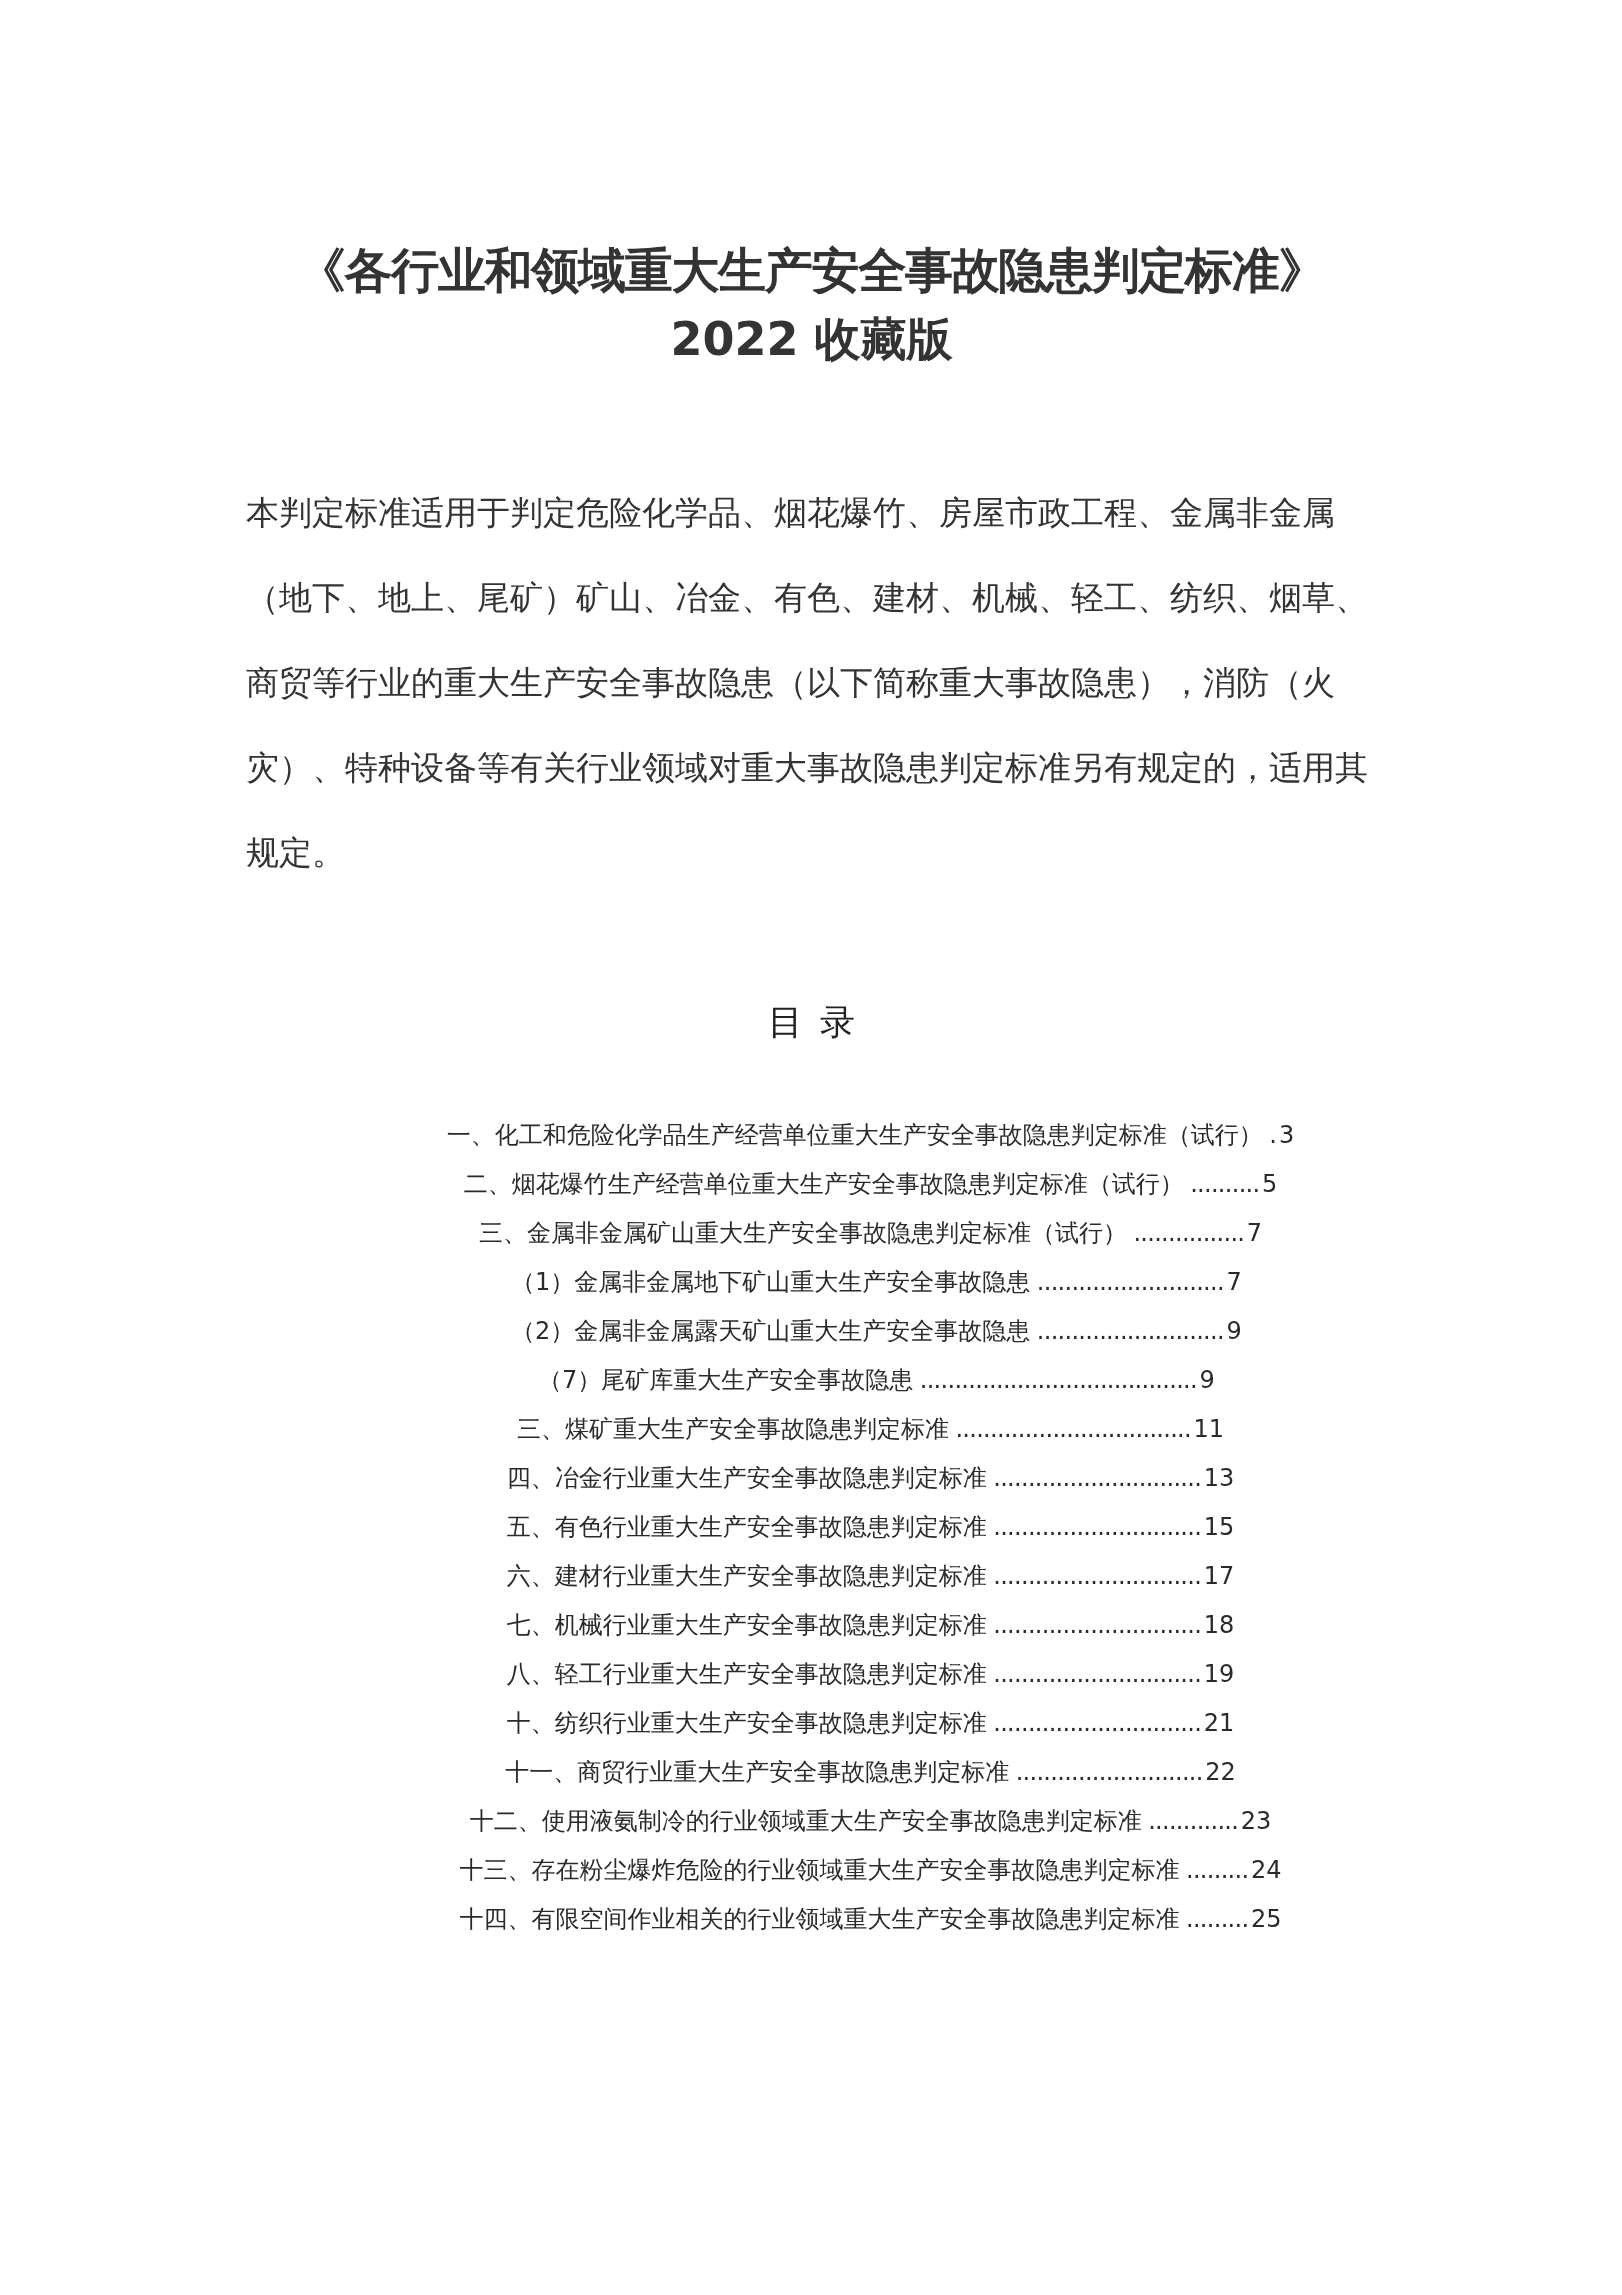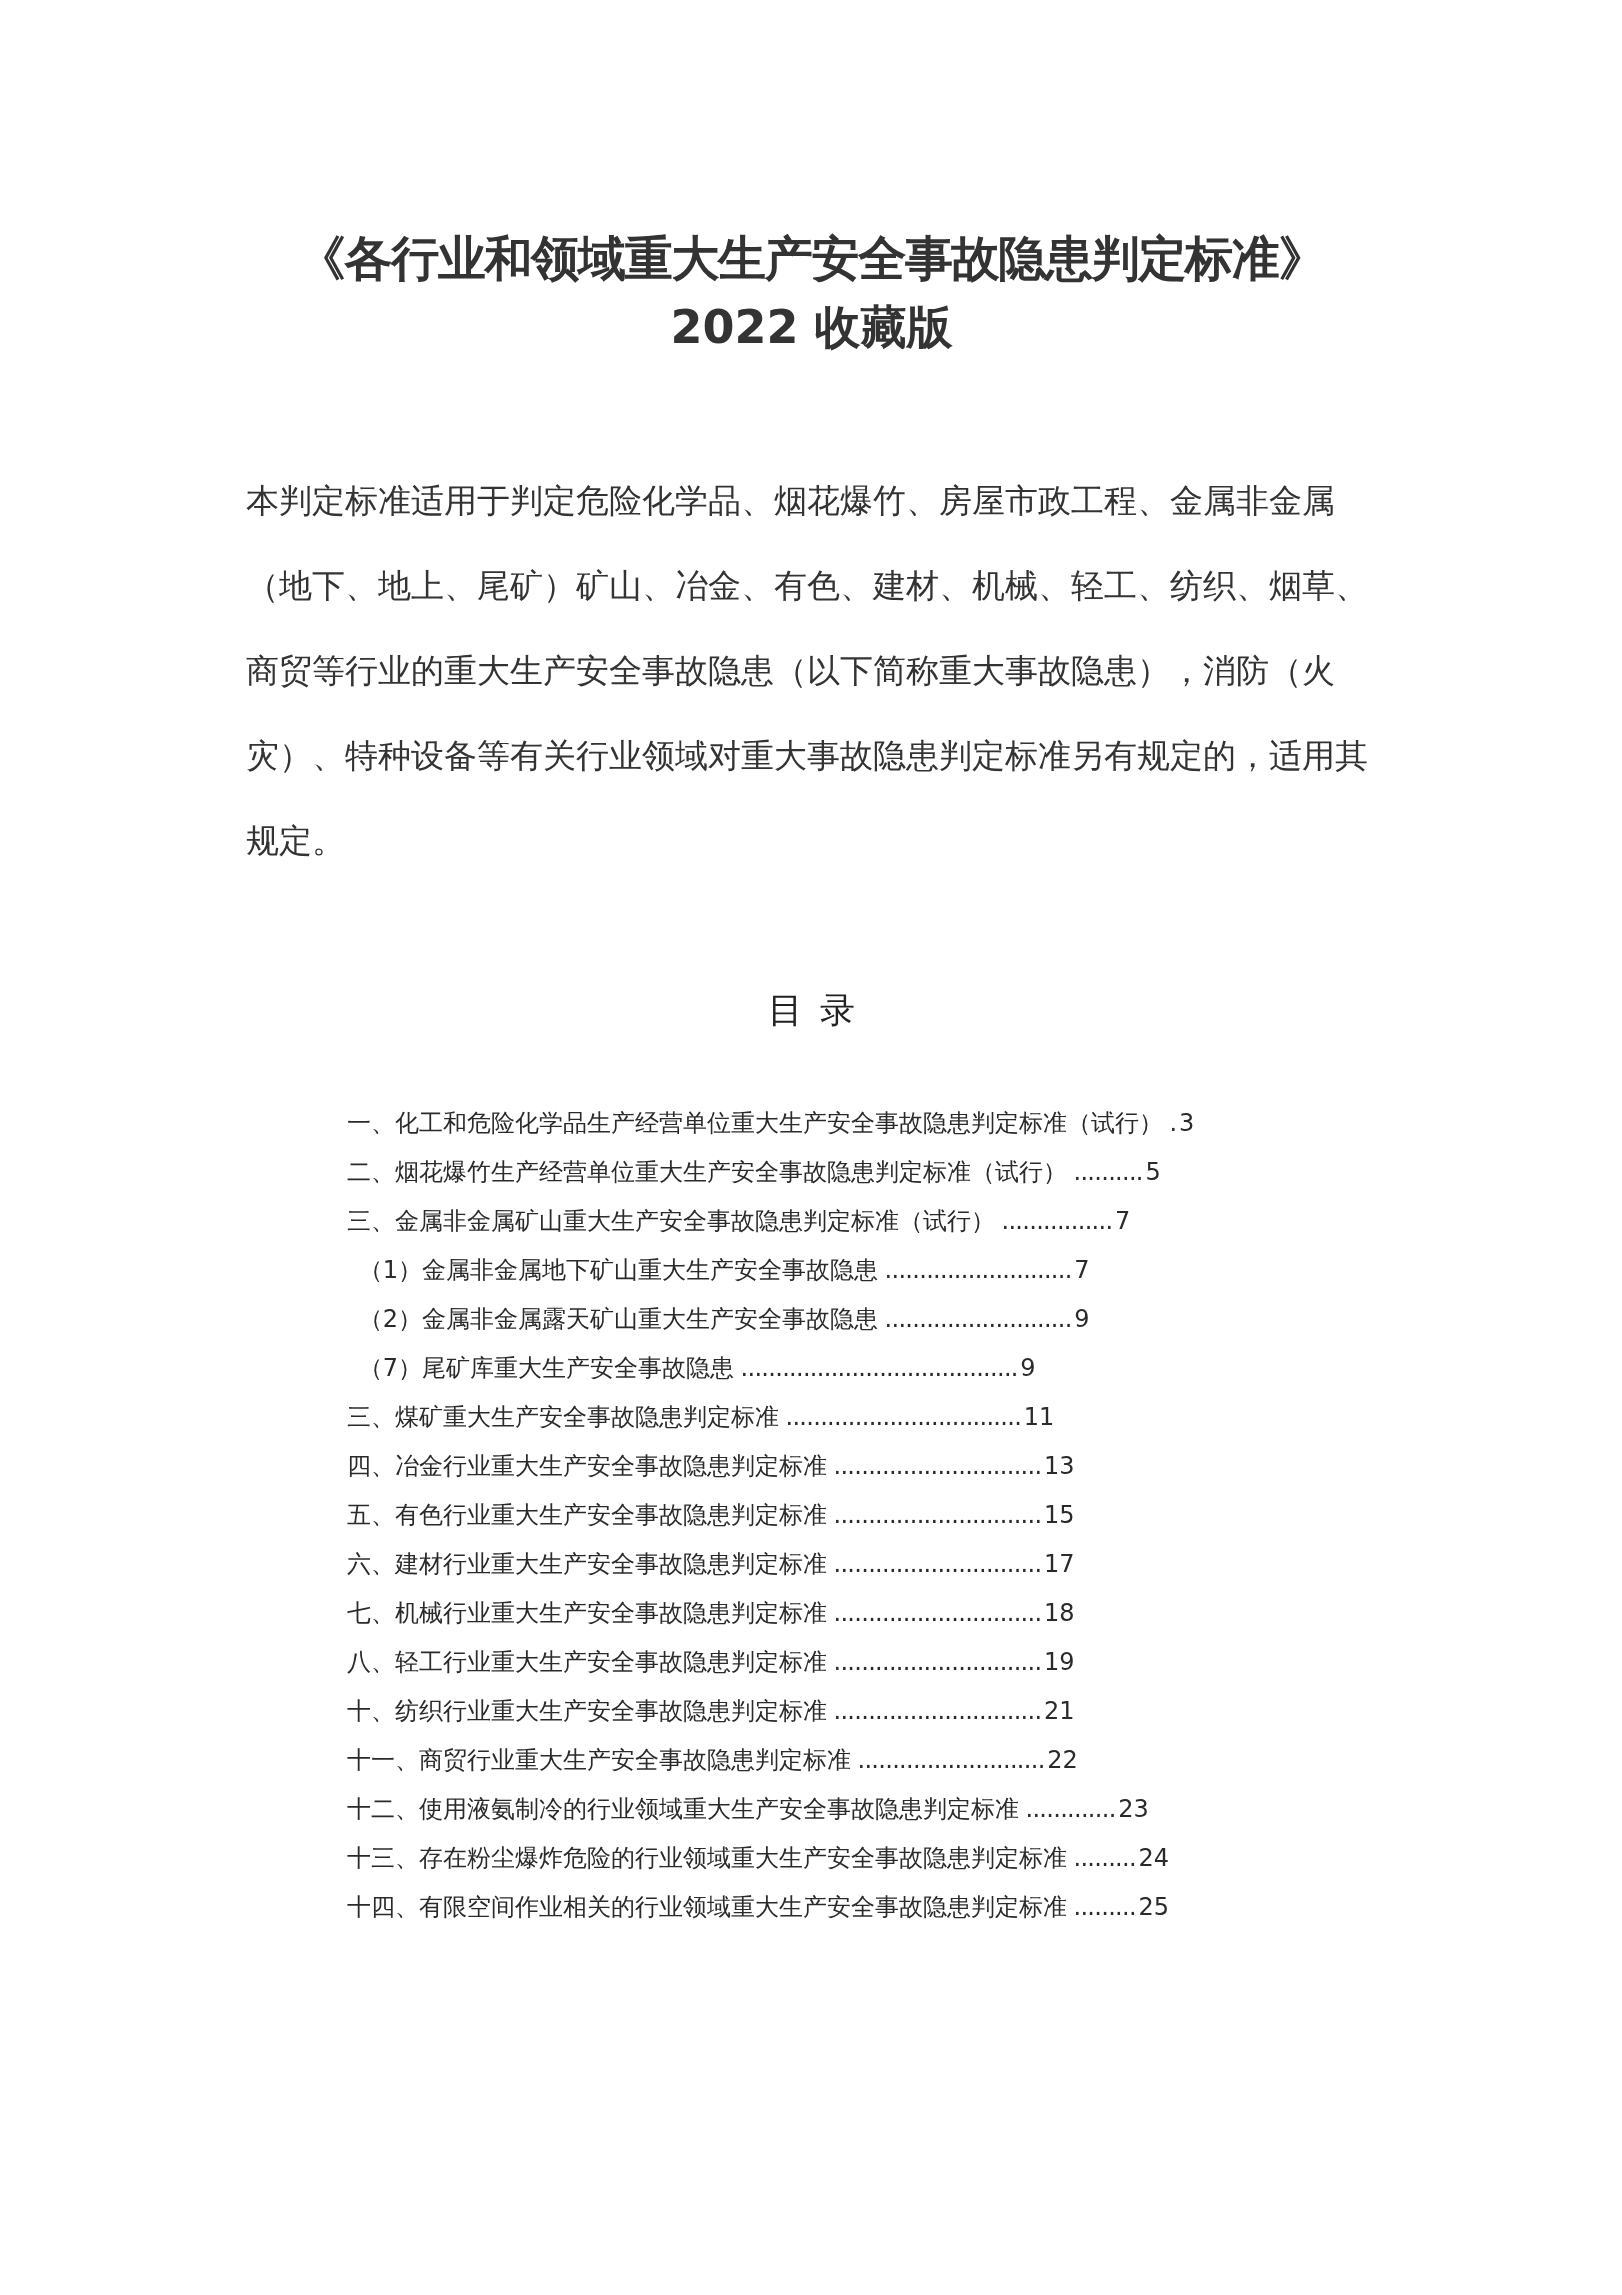--- a/index.html
+++ b/index.html
@@ -10,21 +10,21 @@
   body {
     width: 1623px;
     height: 2295px;
     position: relative;
     overflow: hidden;
     font-family: "DejaVu Sans", "Liberation Sans", sans-serif;
     color: #333333;
   }
   .page {
     position: absolute;
-    left: 0; top: 0;
+    left: 0; top: 12px;
     width: 1623px;
     height: 2148px;
     background: #ffffff;
   }
   .title {
     position: absolute;
     left: 0;
     width: 1623px;
     text-align: center;
     font-weight: bold;
@@ -74,20 +74,21 @@
     top: 1099px;
     width: 1047px;
     font-size: 24px;
     color: #2a2a2a;
   }
   .toc-item {
     display: block;
     height: 49px;
     line-height: 49px;
     white-space: nowrap;
+    text-align: center;
   }
   .toc-item.sub {
     padding-left: 11.8px;
   }
   .toc-leader {
     letter-spacing: -0.7px;
     margin-left: 6.5px;
     margin-right: 2.6px;
   }
   .toc-page {

